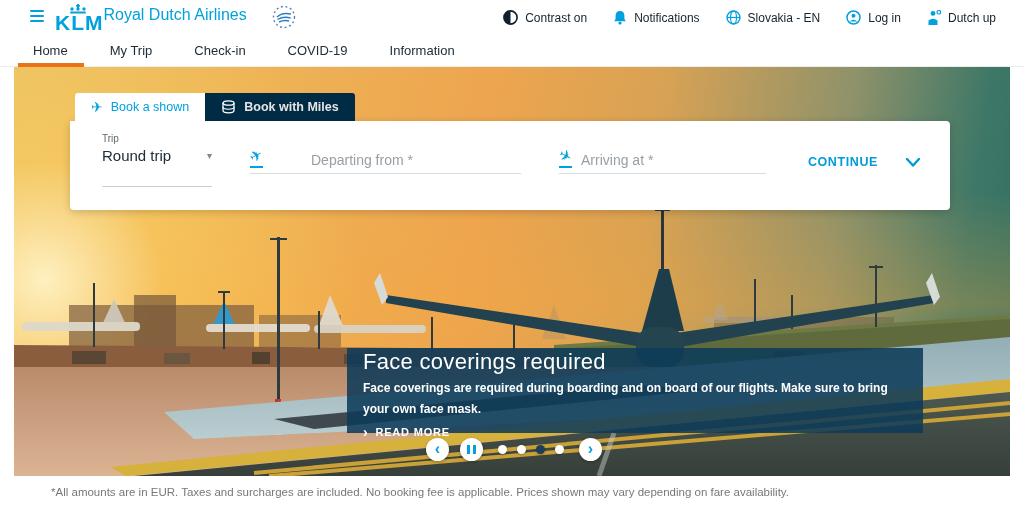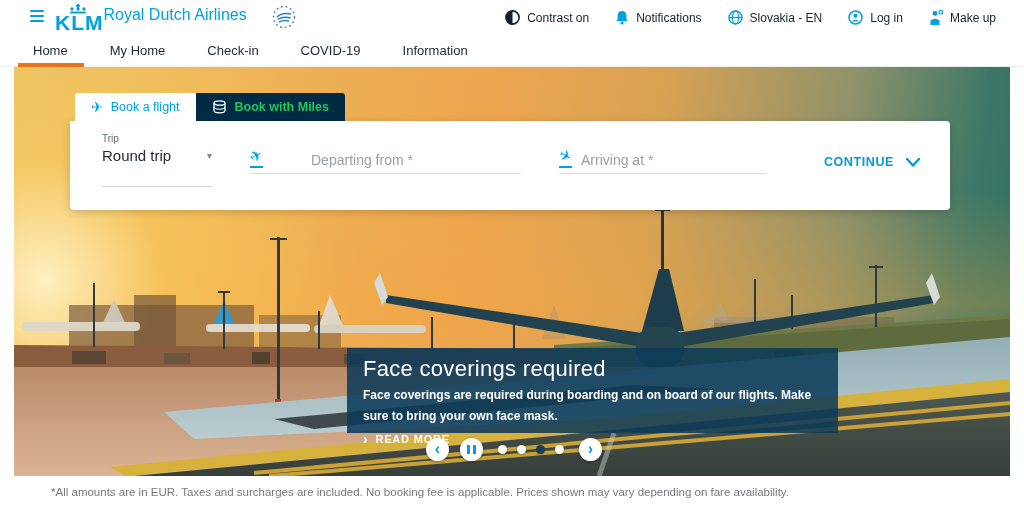--- a/index.html
+++ b/index.html
@@ -34,45 +34,45 @@
       radial-gradient(circle at 3% 52%, rgba(255,243,198,.95) 0%, rgba(252,205,96,.55) 12%, rgba(252,195,85,0) 32%),
       linear-gradient(180deg, rgba(255,255,255,0) 30%, rgba(248,166,60,.30) 58%, rgba(248,166,60,0) 72%),
       linear-gradient(98deg, #e9c263 0%, #eeb456 22%, #eda54f 46%, #d8a254 62%, #8f926a 80%, #3d7767 93%, #2f6e60 100%); }
   .hero svg.scene { position:absolute; left:0; top:0; }
 
   
   .tabs { position:absolute; left:61px; top:26px; display:flex; z-index:5; }
   .tab { height:28px; display:flex; align-items:center; gap:8px; padding:0 16px; font-size:12.5px; cursor:pointer; }
   .tab-flight { background:#fff; color:var(--klm-blue); border-radius:3px 0 0 0; }
   .tab-flight .plane-glyph { font-size:14px; color:var(--klm-blue); }
-  .tab-miles { background:var(--dark-tab); color:#22c55e; font-weight:bold; border-radius:0 3px 0 0; }
+  .tab-miles { background:var(--dark-tab); color:#e5e5e5; font-weight:bold; border-radius:0 3px 0 0; }
   .card { position:absolute; left:56px; top:54px; width:880px; height:89px; background:#fff; z-index:4;
     border-radius:0 4px 4px 4px; box-shadow:0 2px 8px rgba(0,0,0,.18);
     display:flex; align-items:flex-start; padding:12px 30px 0 32px; }
   .field-trip { width:110px; }
   .field-label { font-size:10px; color:#5e6a72; margin-bottom:3px; }
   .select-box { display:flex; align-items:center; justify-content:space-between; border-bottom:1px solid #c9d1d6;
     padding-bottom:22px; cursor:pointer; }
   .select-value { font-size:15px; color:#202c38; }
   .select-caret { font-size:10px; color:#7d878e; }
   .field-input { display:flex; align-items:flex-end; gap:9px; border-bottom:1px solid #d6dce0;
     margin-left:38px; margin-top:14px; padding-bottom:5px; }
   .field-input input { border:none; outline:none; font-size:14px; color:#333;
     font-family:"Liberation Sans", sans-serif; }
   .field-input input::placeholder { color:#97a0a6; opacity:1; }
   .dep-input input { width:210px;margin-left:39px; } .arr-input input { width:185px; }
   .plane-tilt { display:inline-block; font-size:15px; color:var(--klm-blue); line-height:14px; }
   .dep-ic { transform:rotate(-28deg); } .arr-ic { transform:rotate(28deg); }
   .ic-base { display:block; width:13px; height:2px; background:var(--klm-blue); margin-top:1px; }
-  .continue { margin-left:auto; margin-top:22px; display:flex; align-items:center; gap:12px;
+  .continue { margin-left:auto; margin-top:22px; display:flex; align-items:center; gap:28px;
     color:#009bdb; font-size:12.5px; font-weight:bold; letter-spacing:.6px; cursor:pointer; }
 
   
-  .banner { position:absolute; left:333px; top:281px; width:491px; height:85px; z-index:3;
-    background:rgba(13,59,88,.87); color:#fff; padding:8px 18px 0 16px; }
+  .banner { position:absolute; left:333px; top:281px; width:576px; height:85px; z-index:3;
+    background:rgba(13,59,88,.87); color:#fff; padding:1px 18px 0 16px; }
   .banner-title { font-size:22px; font-weight:300; letter-spacing:.3px; }
   .banner-body { font-size:12px; line-height:1.75; margin-top:3px;font-weight:bold; }
   .read-more { display:flex; align-items:center; gap:7px; font-size:11px; font-weight:bold;
     letter-spacing:.8px; margin-top:6px; cursor:pointer; }
   .read-more .chev { font-size:14px; font-weight:bold; line-height:10px; }
 
   
   .controls { position:absolute; left:412px; top:371px; display:flex; align-items:center; gap:11px; z-index:3; }
   .ctl-circle { width:23px; height:23px; border-radius:50%; background:#fff; color:var(--klm-blue);
     display:flex; align-items:center; justify-content:center; cursor:pointer;
@@ -151,28 +151,28 @@
         <path d="M3.6 11.6 Q7.5 7.8 11.4 11.6" fill="#00a1de"></path>
       </svg>
       <span>Log in</span>
     </div>
     <div class="util-item">
       <svg width="14" height="16" viewBox="0 0 14 16">
         <circle cx="6" cy="3.4" r="2.4" fill="#00a1de"></circle>
         <path d="M1.5 15 L1.5 10.5 Q6 6.8 10.5 10.5 L10.5 15 Z" fill="#00a1de"></path>
         <circle cx="11.8" cy="2.2" r="1.8" fill="none" stroke="#00a1de" stroke-width="1.2"></circle>
       </svg>
-      <span>Make up</span>
+      <span>Dutch up</span>
     </div>
   </div>
 </div>
 
 <div class="nav">
   <div class="nav-item active">Home</div>
-  <div class="nav-item">My Home</div>
+  <div class="nav-item">My Trip</div>
   <div class="nav-item">Check-in</div>
   <div class="nav-item">COVID-19</div>
   <div class="nav-item">Information</div>
 </div>
 
 <div class="hero">
 
   <svg class="scene" width="996" height="409" viewBox="0 0 996 409">
     <defs>
       <linearGradient id="gPave" x1="0" y1="0" x2="0" y2="1">
@@ -253,21 +253,21 @@
     <polygon points="628,266 372,228 372,236 640,282" fill="#21424e"></polygon>
     <polygon points="662,266 920,228 920,236 654,282" fill="#21424e"></polygon>
     <polygon points="366,206 374,230 368,238 360,216" fill="#d6dbd8"></polygon>
     <polygon points="918,206 926,230 920,238 912,216" fill="#d6dbd8"></polygon>
     <rect x="622" y="260" width="48" height="40" rx="17" fill="#244450"></rect>
   </svg>
 
   <div class="tabs">
     <div class="tab tab-flight">
       <span class="plane-glyph">✈</span>
-      <span>Book a flight</span>
+      <span>Book a shown</span>
     </div>
     <div class="tab tab-miles">
       <svg width="15" height="14" viewBox="0 0 15 14">
         <ellipse cx="7.5" cy="3" rx="5.5" ry="2.2" fill="none" stroke="#fff" stroke-width="1.3"></ellipse>
         <path d="M2 3 L2 10.5 C2 11.8 4.5 12.8 7.5 12.8 C10.5 12.8 13 11.8 13 10.5 L13 3" fill="none" stroke="#fff" stroke-width="1.3"></path>
         <path d="M2 7 C2 8.2 4.5 9.2 7.5 9.2 C10.5 9.2 13 8.2 13 7" fill="none" stroke="#fff" stroke-width="1.1"></path>
       </svg>
       <span>Book with Miles</span>
     </div>
   </div>

